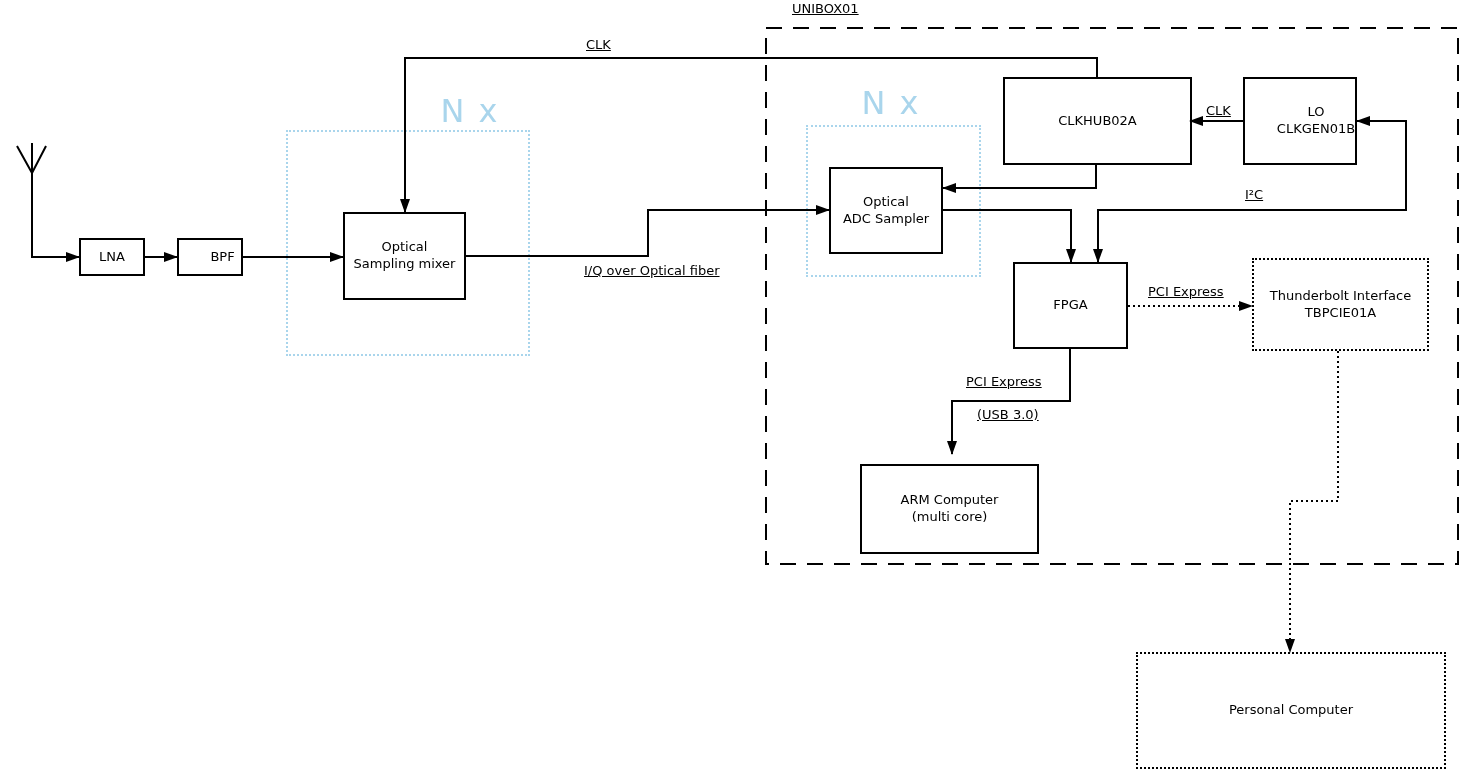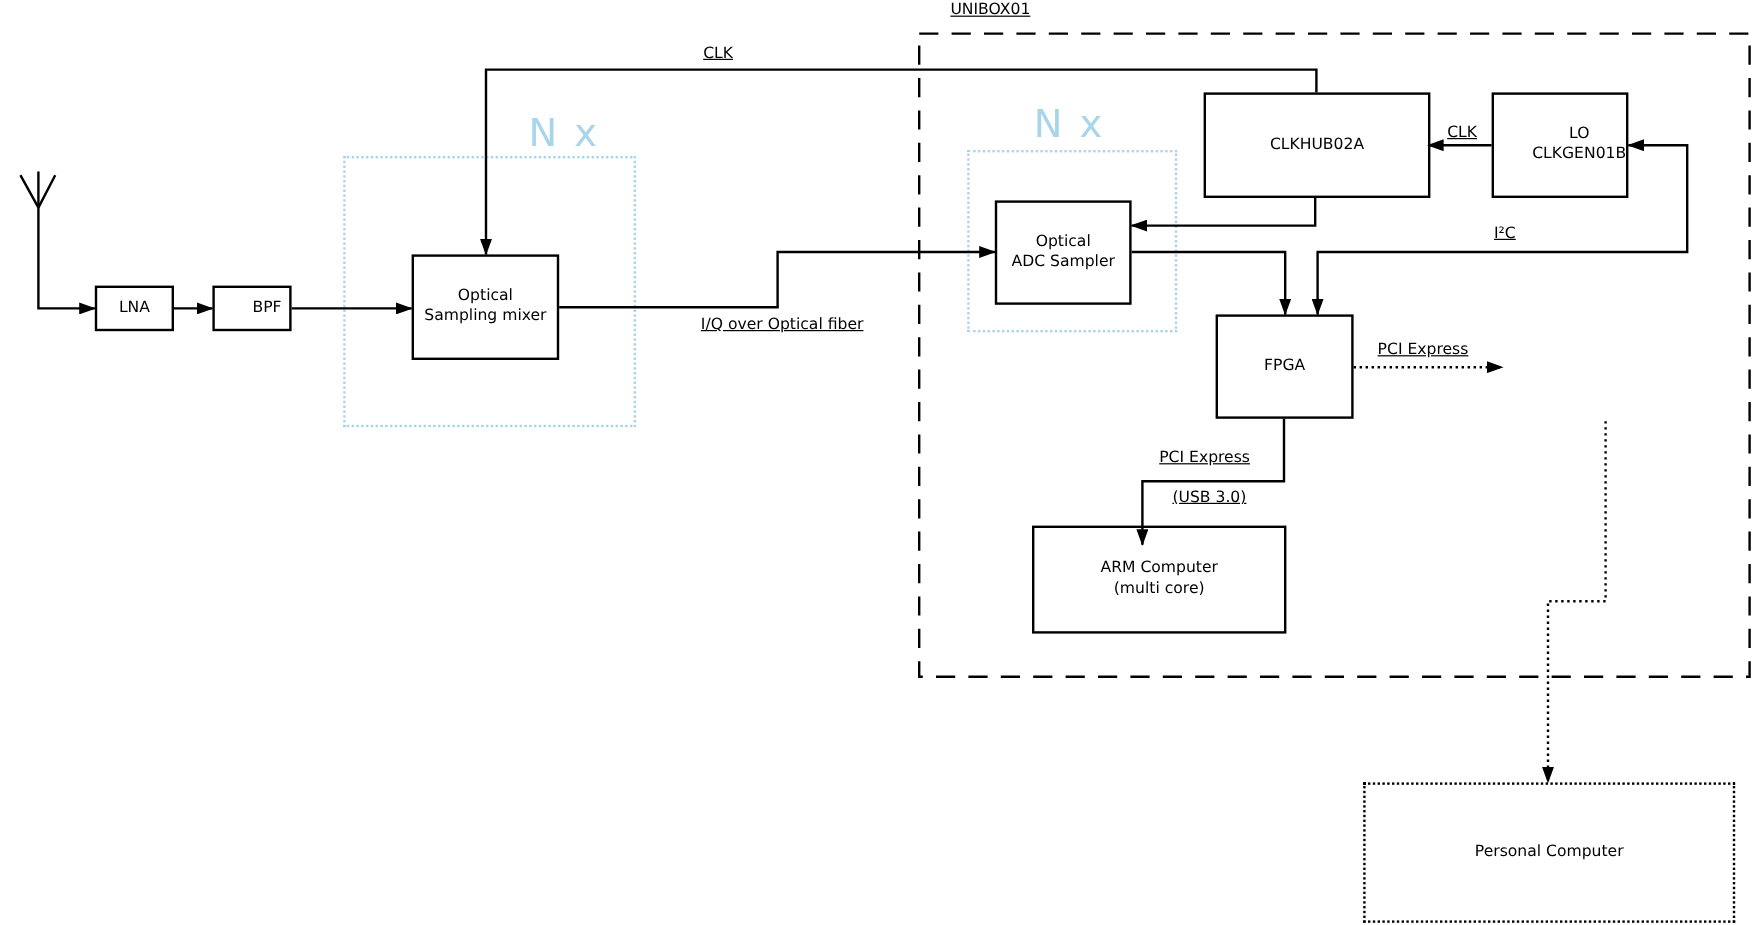--- a/index.html
+++ b/index.html
@@ -84,22 +84,24 @@
   <div class="block" style="left:829px; top:167px; width:114px; height:87px;">Optical
 ADC Sampler</div>
 
   <div class="block" style="left:1003px; top:77px; width:189px; height:88px;">CLKHUB02A</div>
 
   <div class="block" style="left:1243px; top:77px; width:114px; height:88px;padding-left:32px;">LO
 CLKGEN01B</div>
 
   <div class="block" style="left:1013px; top:262px; width:115px; height:87px;">FPGA</div>
 
+  <div class="block dotted" style="left:1252px; top:258px; width:177px; height:93px;">Thunderbolt Interface
+TBPCIE01A</div>
 
-  <div class="block" style="left:860px; top:438px; width:212px; height:90px;">ARM Computer
+  <div class="block" style="left:860px; top:464px; width:179px; height:90px;">ARM Computer
 (multi core)</div>
 
   <div class="block dotted" style="left:1136px; top:652px; width:310px; height:117px;">Personal Computer</div>
 
   <div class="edge-label" style="left:586px; top:37px;">CLK</div>
   <div class="edge-label" style="left:546px; top:263px;margin-left:38px;">I/Q over Optical fiber</div>
   <div class="edge-label" style="left:1206px; top:103px;">CLK</div>
   <div class="edge-label" style="left:1245px; top:187px;">I²C</div>
   <div class="edge-label" style="left:1148px; top:284px;">PCI Express</div>
   <div class="edge-label" style="left:966px; top:374px;">PCI Express</div>

